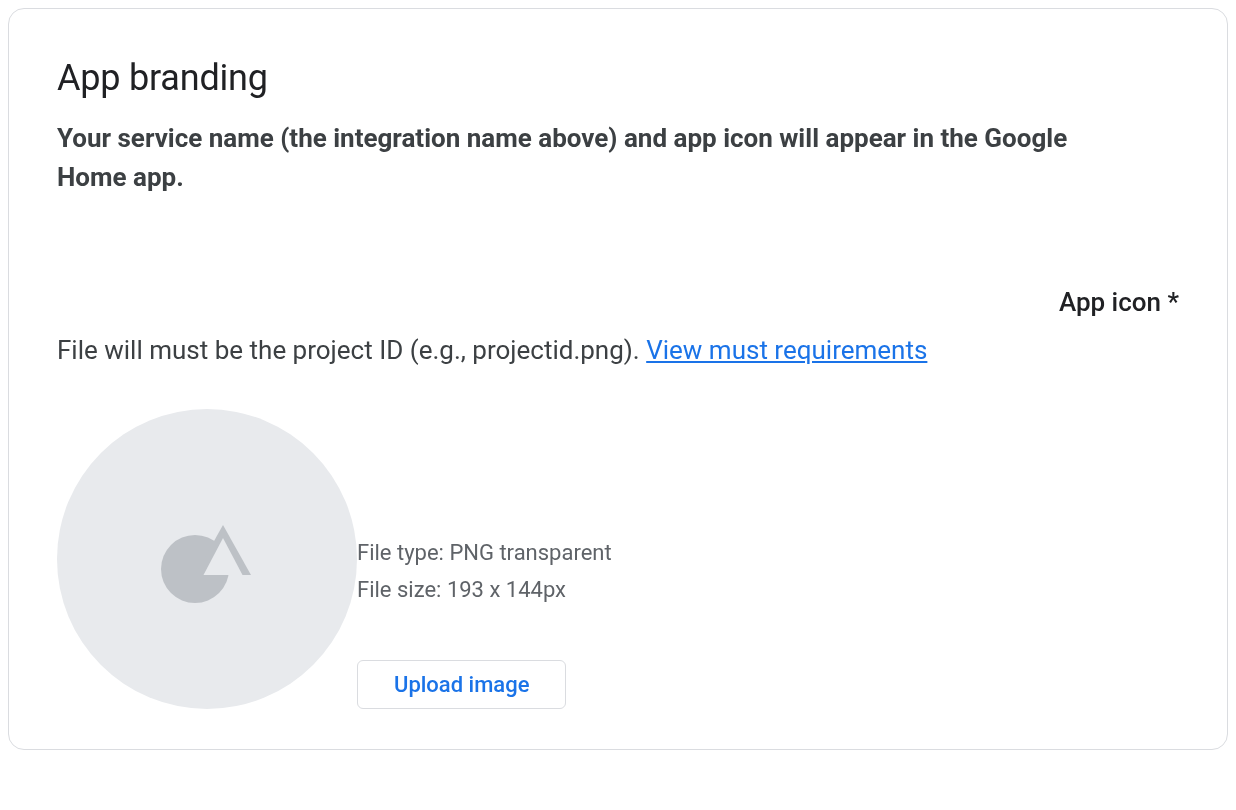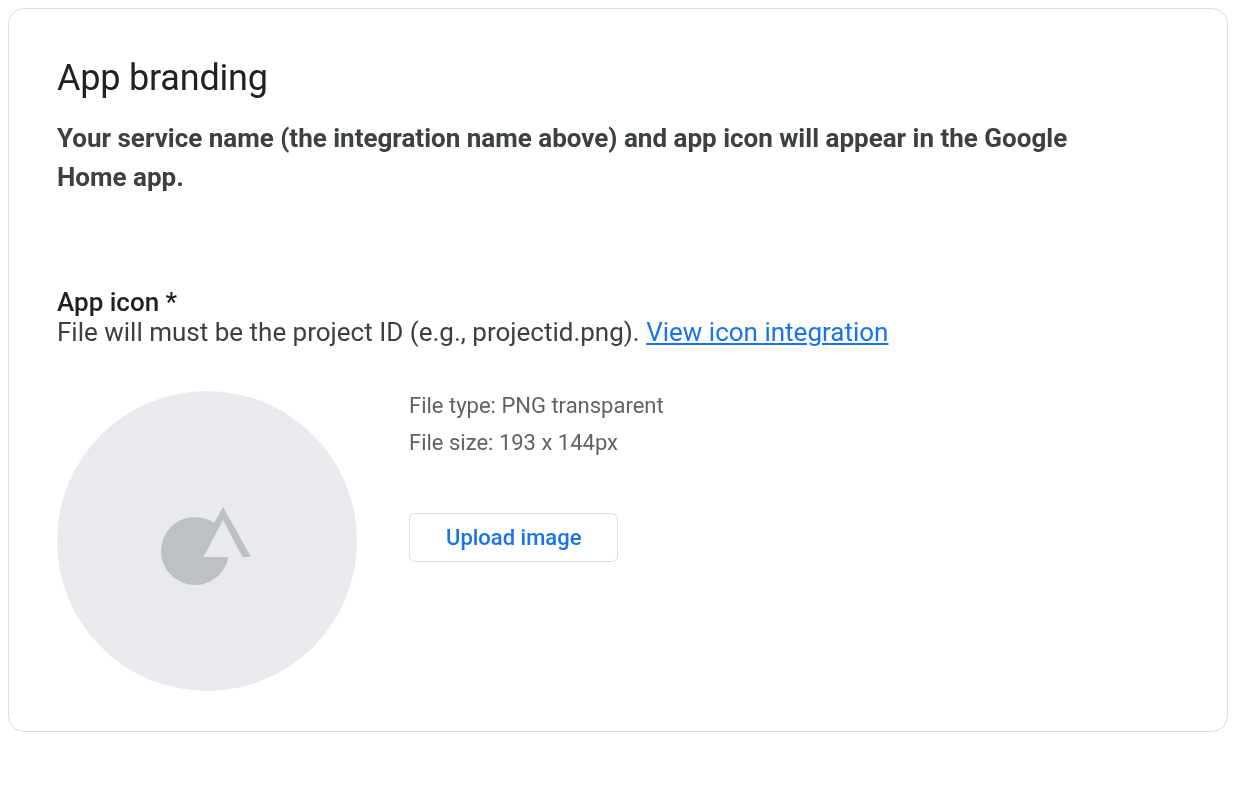--- a/index.html
+++ b/index.html
@@ -36,38 +36,39 @@
       color: #3c4043;
       line-height: 1.5;
       margin-bottom: 90px;
       max-width: 1060px;
     }
 
     .subtitle {
       font-size: 26px;
       font-weight: 500;
       color: #202124;
+      margin-bottom: 18px;
+      text-align: right;
     }
 
     .hint-row {
       font-size: 26px;
       color: #3c4043;
       margin-bottom: 44px;
     }
 
     .link {
       color: #1a73e8;
       text-decoration: underline;
       cursor: pointer;
     }
 
     .upload-row {
       display: flex;
-      align-items: flex-start;
-      gap: 52px;
+      align-items: flex-end;
     }
 
     .icon-placeholder {
       width: 300px;
       height: 300px;
       border-radius: 50%;
       background: #e8eaed;
       display: flex;
       align-items: center;
       justify-content: center;
@@ -110,21 +111,21 @@
 
 <div class="card">
 
   <h1 class="title">App branding</h1>
 
   <p class="description">Your service name (the integration name above) and app icon will appear in the Google Home app.</p>
 
   <h2 class="subtitle">App icon *</h2>
 
   <p class="hint-row">
-    <span>File will must be the project ID (e.g., projectid.png). </span><a class="link">View icon integration</a>
+    <span>File will must be the project ID (e.g., projectid.png). </span><a class="link">View must requirements</a>
   </p>
 
   <div class="upload-row">
     <div class="icon-placeholder">
       <span>
         <svg viewBox="0 0 120 120" xmlns="http://www.w3.org/2000/svg">
           <circle cx="48" cy="72" r="34" fill="#bdc1c6"></circle>
           <path d="M 76 28 L 104 78 L 48 78 Z" fill="#bdc1c6"></path>
           <path d="M 76 41 L 56.5 78 L 95.5 78 Z" fill="#e8eaed"></path>
         </svg>

